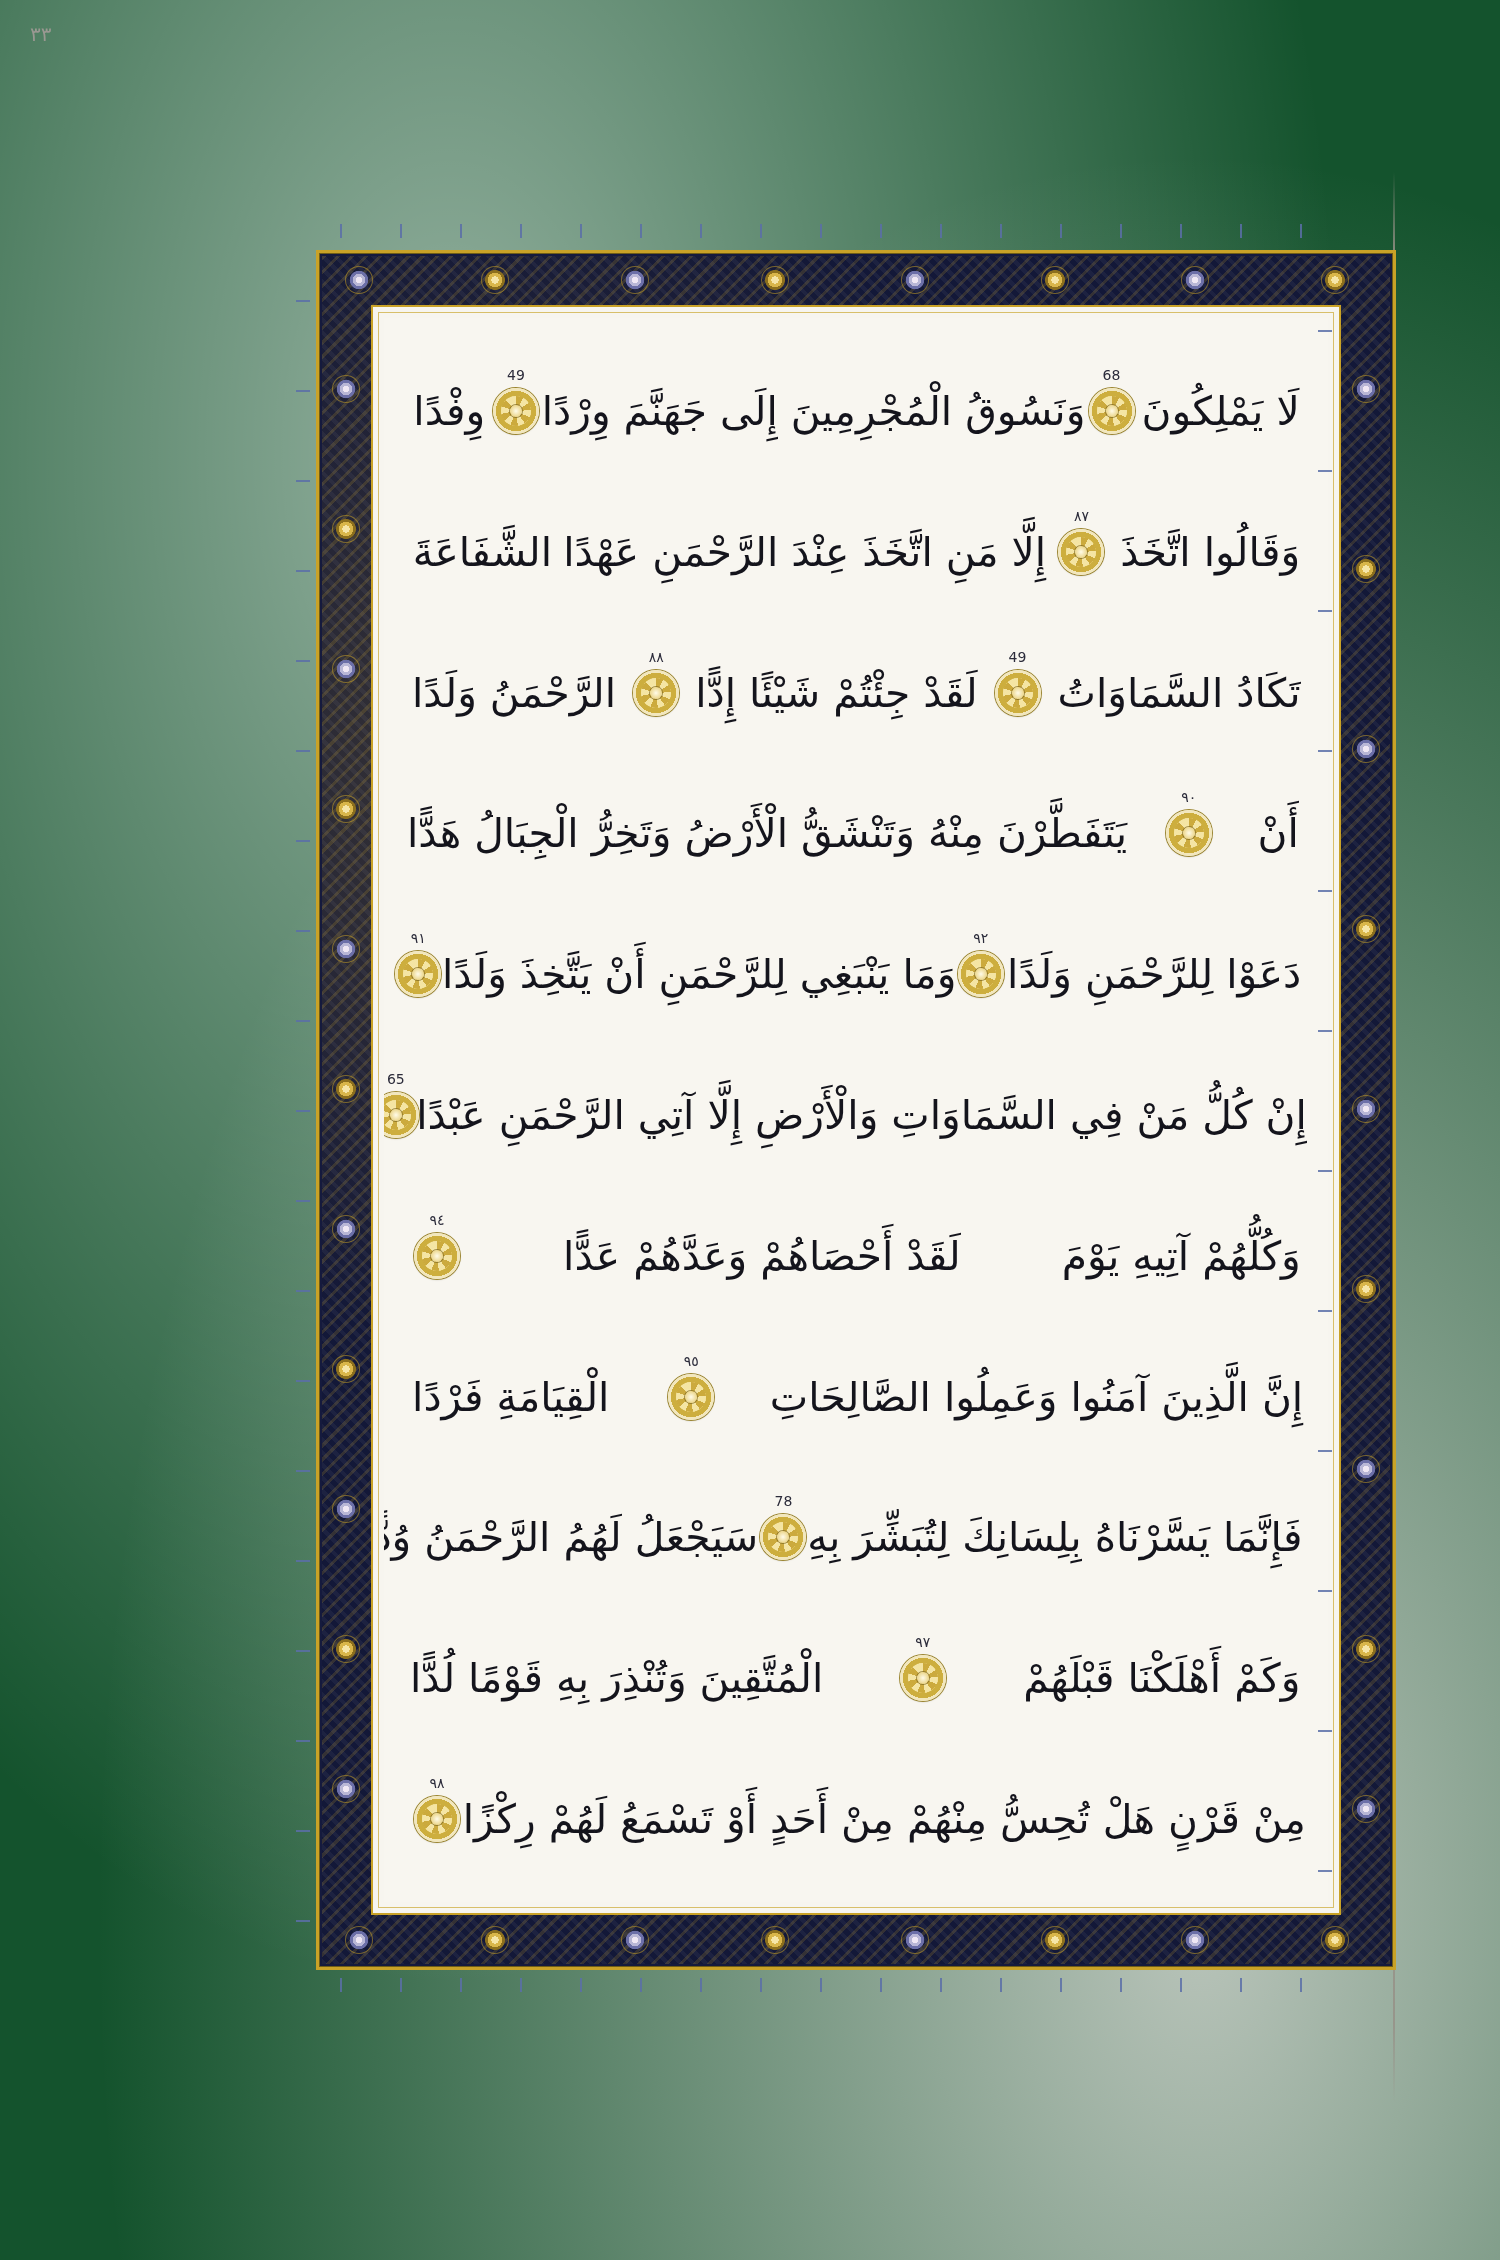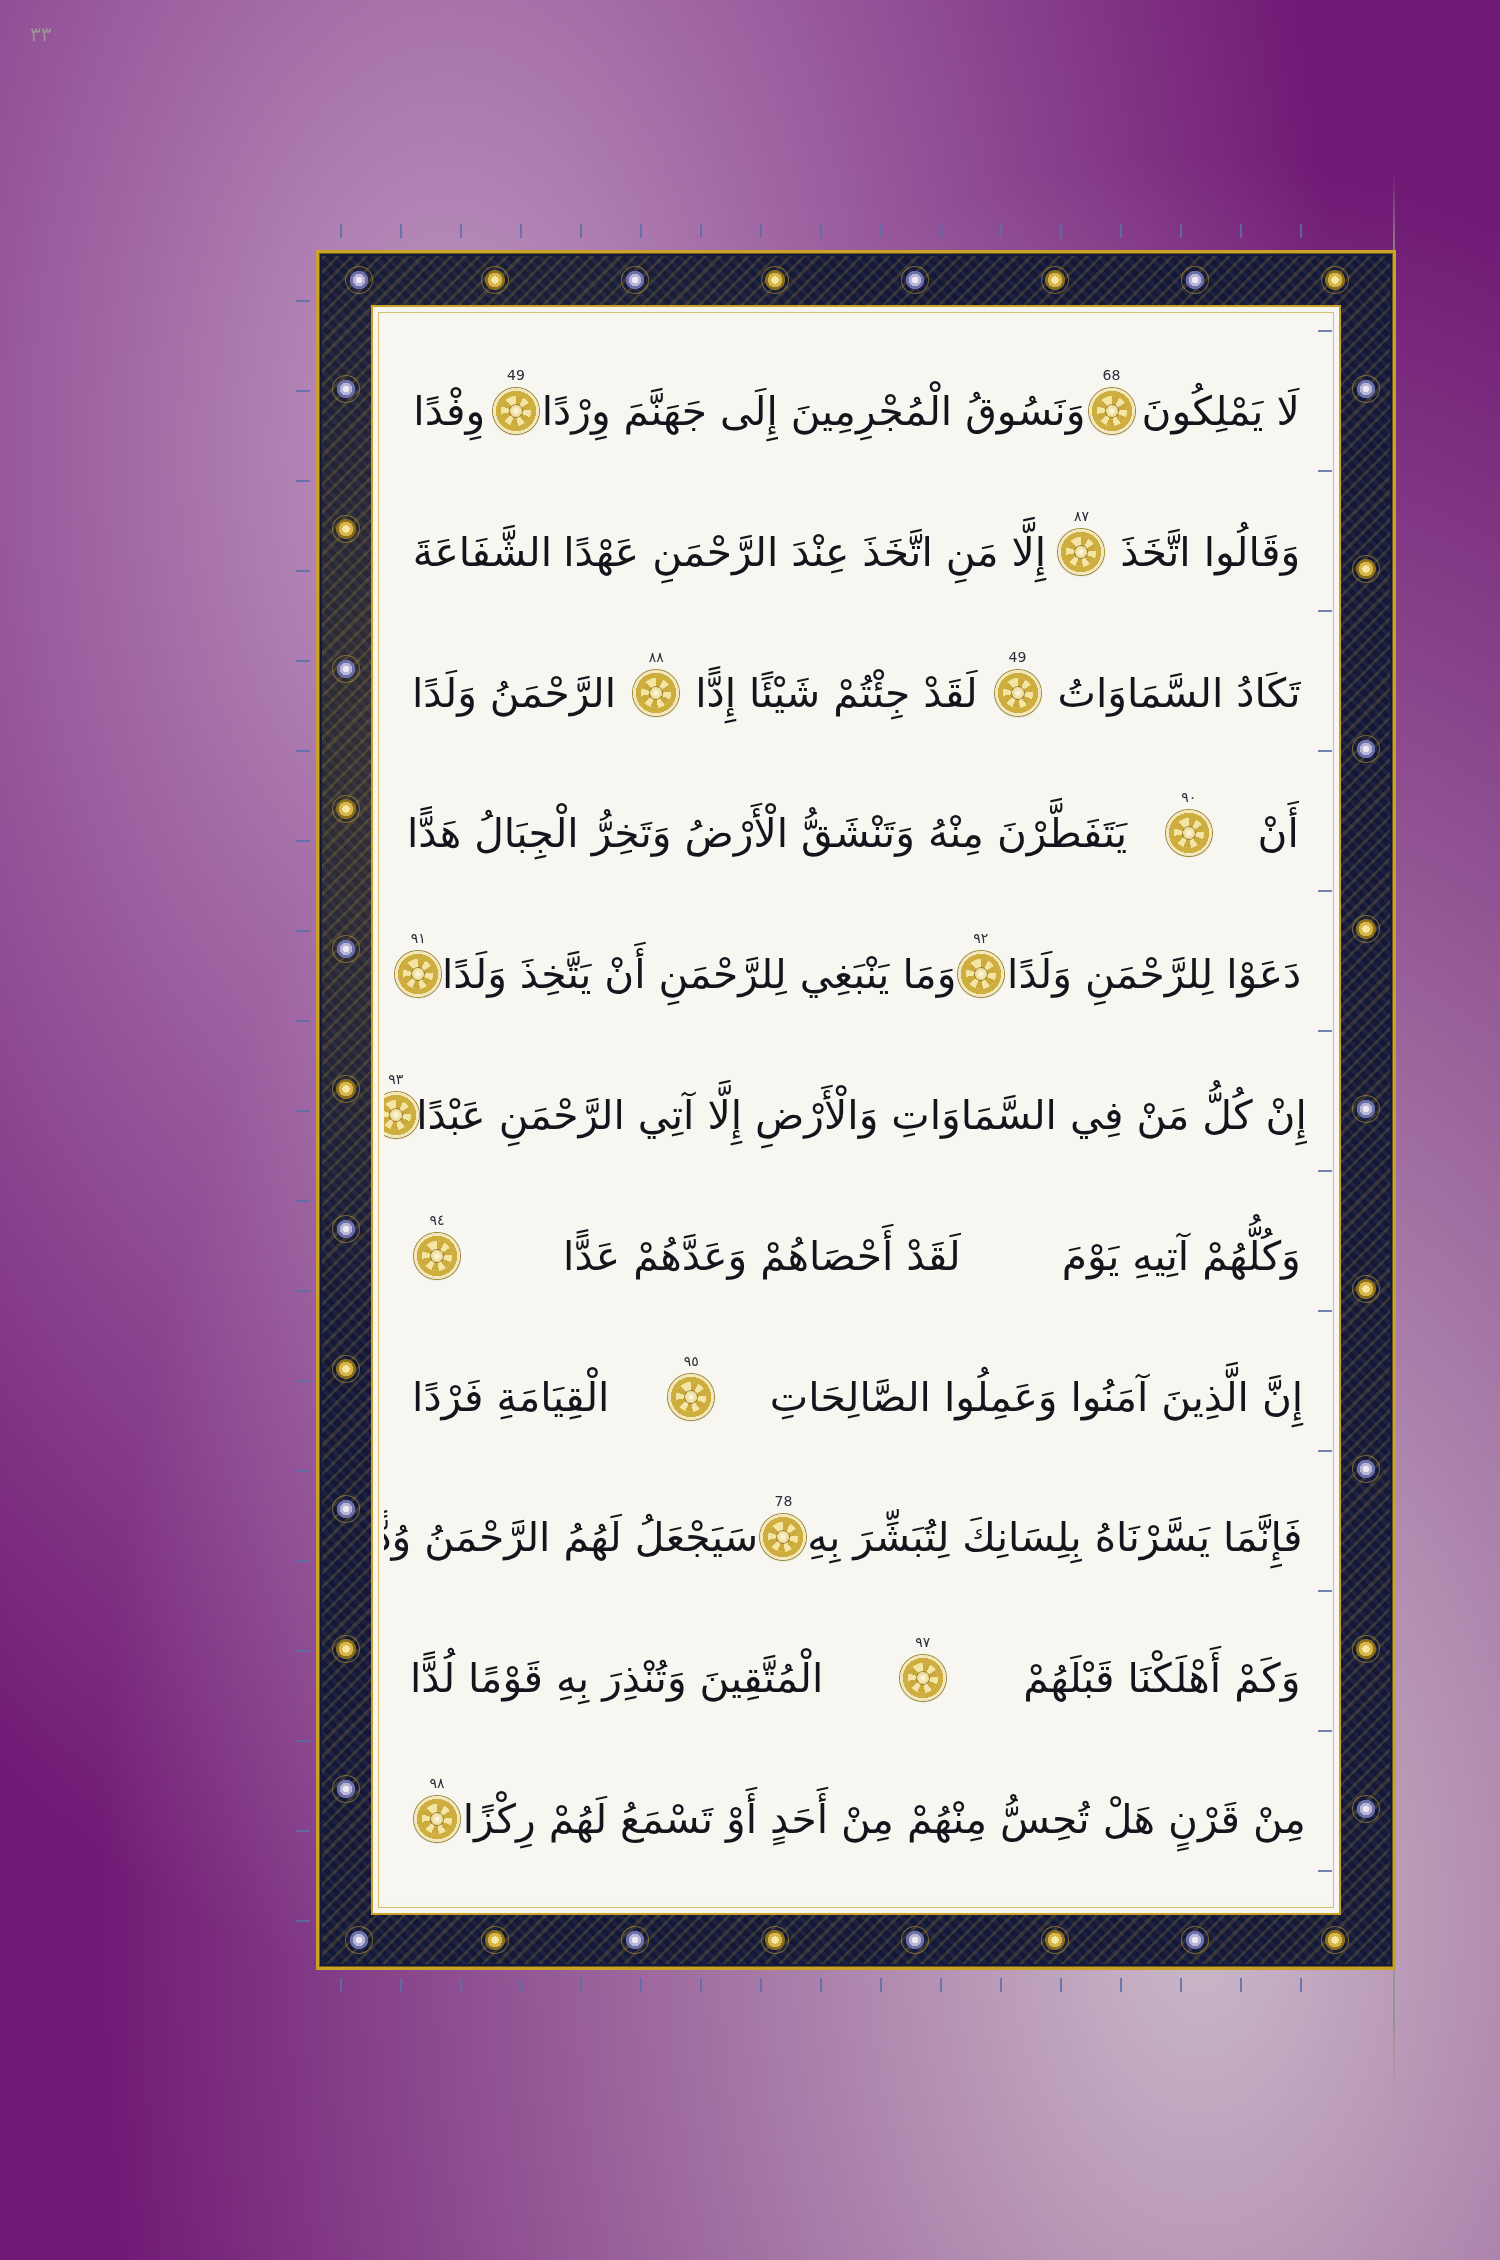--- a/index.html
+++ b/index.html
@@ -12,21 +12,21 @@
     height: 2260px;
     font-family: "DejaVu Sans", sans-serif;
     overflow: hidden;
   }
 
   
   #page {
     position: relative;
     width: 1500px;
     height: 2260px;
-    background: #701a75;
+    background: #14532d;
   }
   
   #page::before {
     content: "";
     position: absolute;
     inset: 0;
     background:
       radial-gradient(ellipse at 30% 20%, rgba(255,255,255,0.55), rgba(255,255,255,0) 60%),
       radial-gradient(ellipse at 80% 85%, rgba(226,224,221,0.8), rgba(255,255,255,0) 65%);
     pointer-events: none;
@@ -316,21 +316,21 @@
                   <span class="petals"></span>
                   <span class="core"></span>
                   <span class="marker-num">٩١</span>
                 </span>
               </div>
               <div class="line">
                 <span class="seg">إِنْ كُلُّ مَنْ فِي السَّمَاوَاتِ وَالْأَرْضِ إِلَّا آتِي الرَّحْمَنِ عَبْدًا</span>
                 <span class="marker">
                   <span class="petals"></span>
                   <span class="core"></span>
-                  <span class="marker-num">٩٣</span>
+                  <span class="marker-num">65</span>
                 </span>
               </div>
               <div class="line">
                 <span class="seg">وَكُلُّهُمْ آتِيهِ يَوْمَ</span>
                 <span class="seg">لَقَدْ أَحْصَاهُمْ وَعَدَّهُمْ عَدًّا</span>
                 <span class="marker">
                   <span class="petals"></span>
                   <span class="core"></span>
                   <span class="marker-num">٩٤</span>
                 </span>

